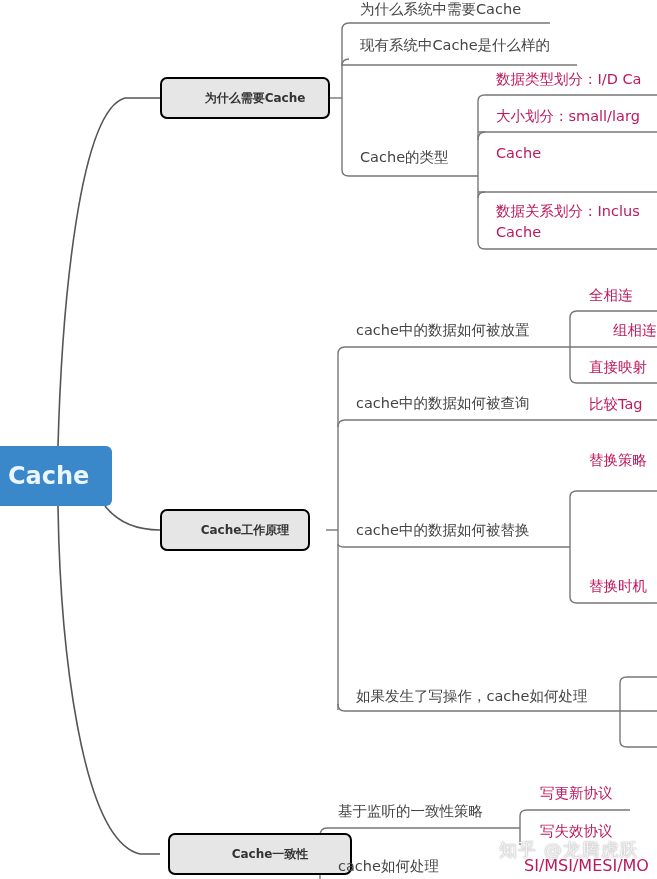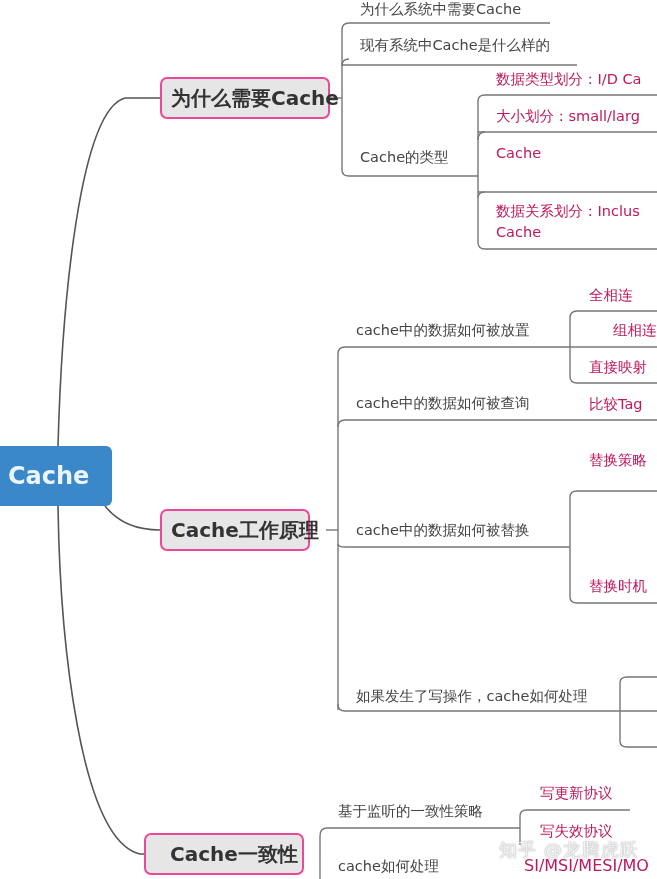--- a/index.html
+++ b/index.html
@@ -3,22 +3,22 @@
 <meta charset="utf-8">
 <style>
   html, body { margin: 0; padding: 0; background: #ffffff; }
   body { width: 657px; height: 879px; position: relative; overflow: hidden;
          font-family: "DejaVu Sans", "Liberation Sans", sans-serif; color: #3a3a3a; }
   svg.lines { position: absolute; left: 0; top: 0; width: 657px; height: 879px; }
   .node { position: absolute; white-space: nowrap; }
   .root { left: -8px; top: 446px; width: 120px; height: 60px; background: #3a87c9;
           border-radius: 6px; color: #eaf6ff; font-weight: bold; font-size: 24px;
           display: flex; align-items: center; padding-left: 16px; box-sizing: border-box; }
-  .main { background: #e6e6e6; border: 2px solid #ec4899; border-radius: 7px;
-          font-weight: bold; font-size: 20px; color: #333; height: 42px;
+  .main { background: #e6e6e6; border: 2px solid #000000; border-radius: 7px;
+          font-weight: bold; font-size: 12px; color: #333; height: 42px;
           display: flex; align-items: center; justify-content: center; box-sizing: border-box; padding-left: 20px; }
   .sub { font-size: 14.5px; color: #444; }
   .leaf { font-size: 14.5px; color: #be185d; line-height: 21px; }
   .watermark { position: absolute; left: 499px; top: 838px; font-size: 18px;
                color: rgba(255,255,255,0.85); text-shadow: 0 0 1px #aaa, 0 0 2px #bbb;
                letter-spacing: 1px; }
 </style>
 </head>
 <body>
 
@@ -125,21 +125,21 @@
 <div class="node leaf" style="left:589px; top:394px;">
   <span>比较Tag</span>
 </div>
 <div class="node leaf" style="left:589px; top:450px;">
   <span>替换策略</span>
 </div>
 <div class="node leaf" style="left:589px; top:576px;">
   <span>替换时机</span>
 </div>
 
-<div class="node main" style="left:144px; top:833px; width:160px;">
+<div class="node main" style="left:168px; top:833px; width:184px;">
   <span>Cache一致性</span>
 </div>
 <div class="node sub" style="left:338px; top:802px;">
   <span>基于监听的一致性策略</span>
 </div>
 <div class="node sub" style="left:338px; top:857px;">
   <span>cache如何处理</span>
 </div>
 <div class="node leaf" style="left:540px; top:783px;">
   <span>写更新协议</span>

